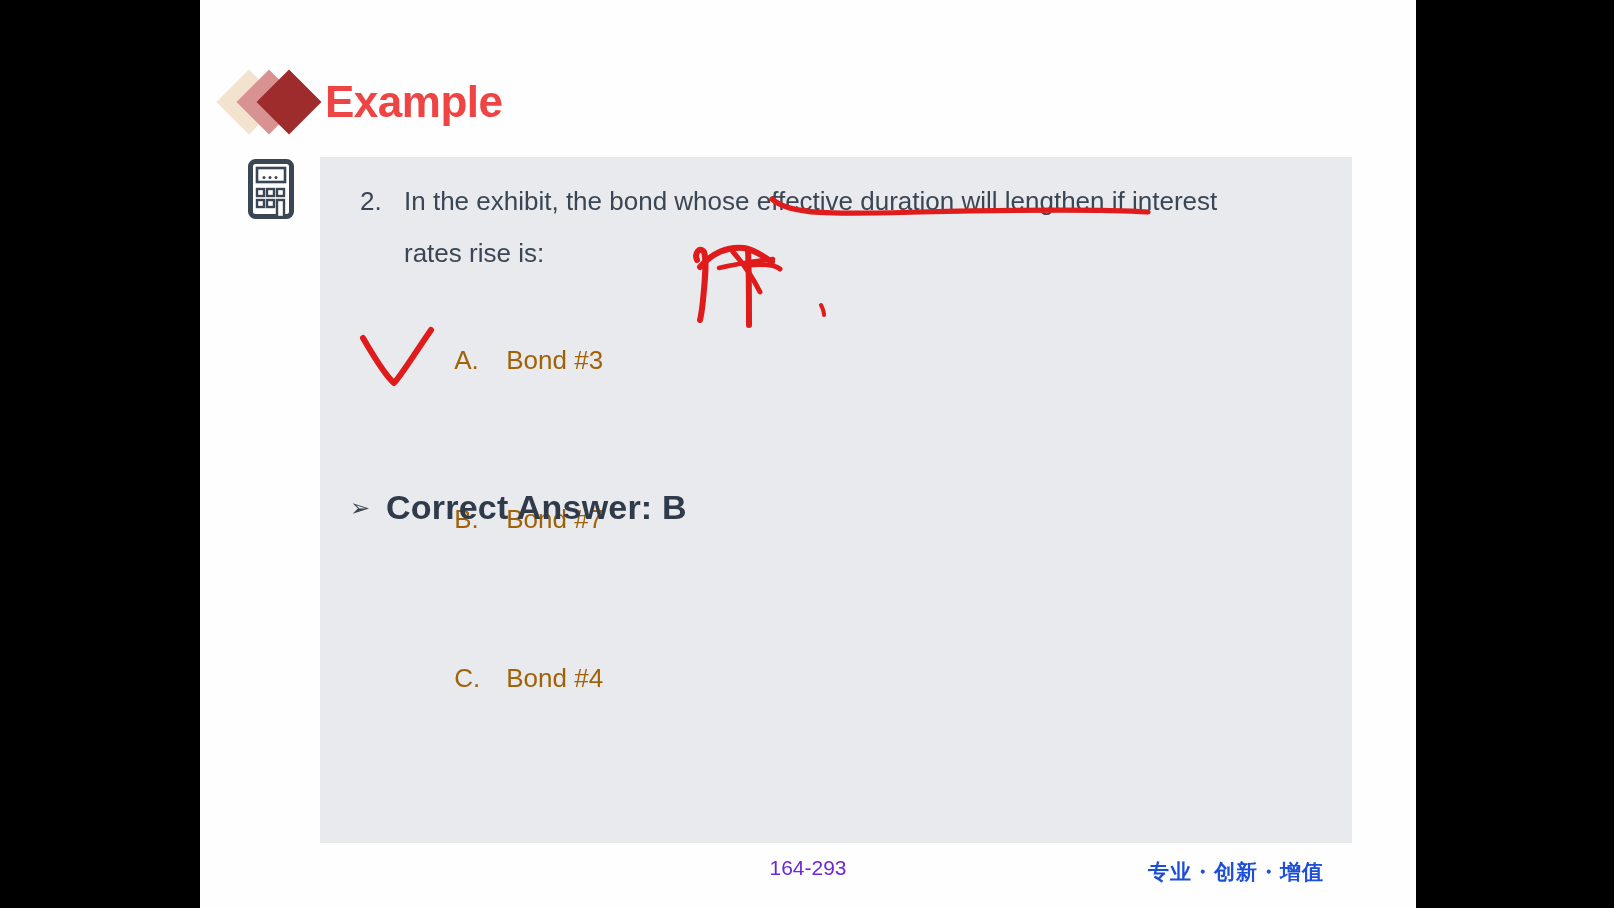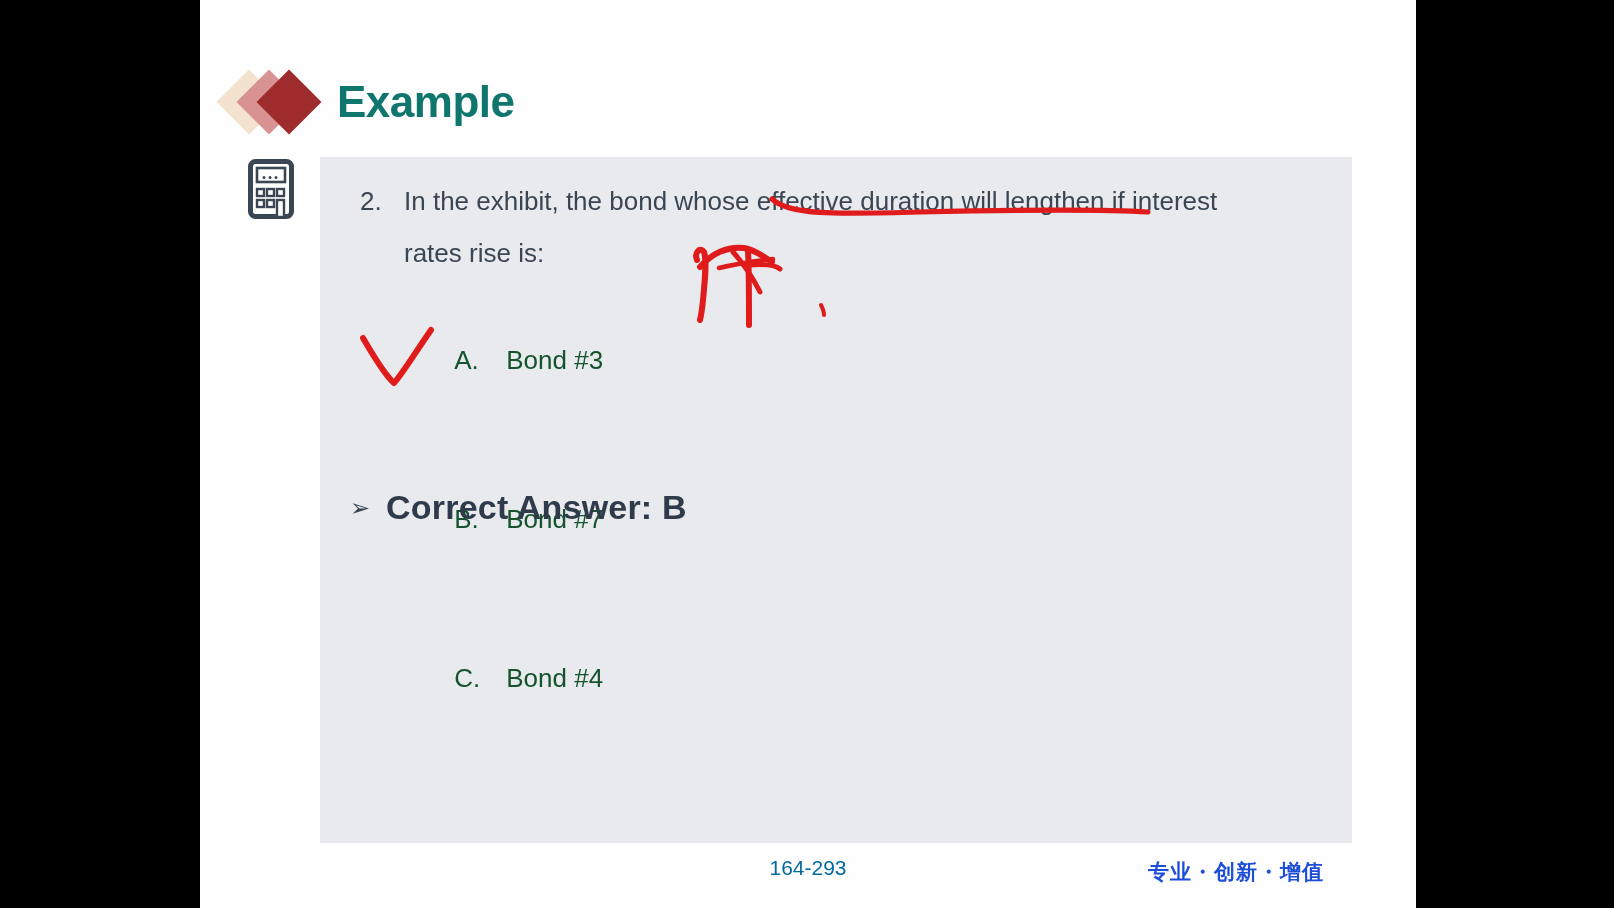--- a/index.html
+++ b/index.html
@@ -61,24 +61,24 @@
     transform: rotate(45deg);
     top: 13px;
   }
   .d1 { left: 1px;  background: #f2e2ce; }
   .d2 { left: 21px; background: #d99292; }
   .d3 { left: 41px; background: #9e2c2c; }
 
   .slide-title {
     font-size: 44px;
     font-weight: bold;
-    color: #0f766e;
+    color: #ef4444;
     letter-spacing: -0.5px;
     line-height: 1;
-    margin-left: 14px;
+    margin-left: 2px;
   }
 
   
   .calc-icon {
     position: absolute;
     left: 48px;
     top: 159px;
     width: 46px;
     height: 60px;
   }
@@ -109,21 +109,21 @@
   }
   .q-text {
     display: block;
     margin-left: 44px;
   }
 
   .options {
     position: absolute;
     left: 62px;
     top: 124px;
-    color: #14532d;
+    color: #a16207;
     font-size: 26px;
     line-height: 53px;
   }
   .opt {
     display: block;
     white-space: pre;
   }
   .opt-letter {
     display: inline-block;
     width: 52px;
@@ -160,21 +160,21 @@
   }
 
   
   .page-number {
     position: absolute;
     left: 0;
     top: 856px;
     width: 1216px;
     text-align: center;
     font-size: 21px;
-    color: #0369a1;
+    color: #6d28d9;
   }
   .brand-slogan {
     position: absolute;
     right: 92px;
     top: 872px;
     font-size: 21px;
     font-weight: bold;
     color: #1d4ed8;
     letter-spacing: 1px;
     transform: translateY(-50%);

